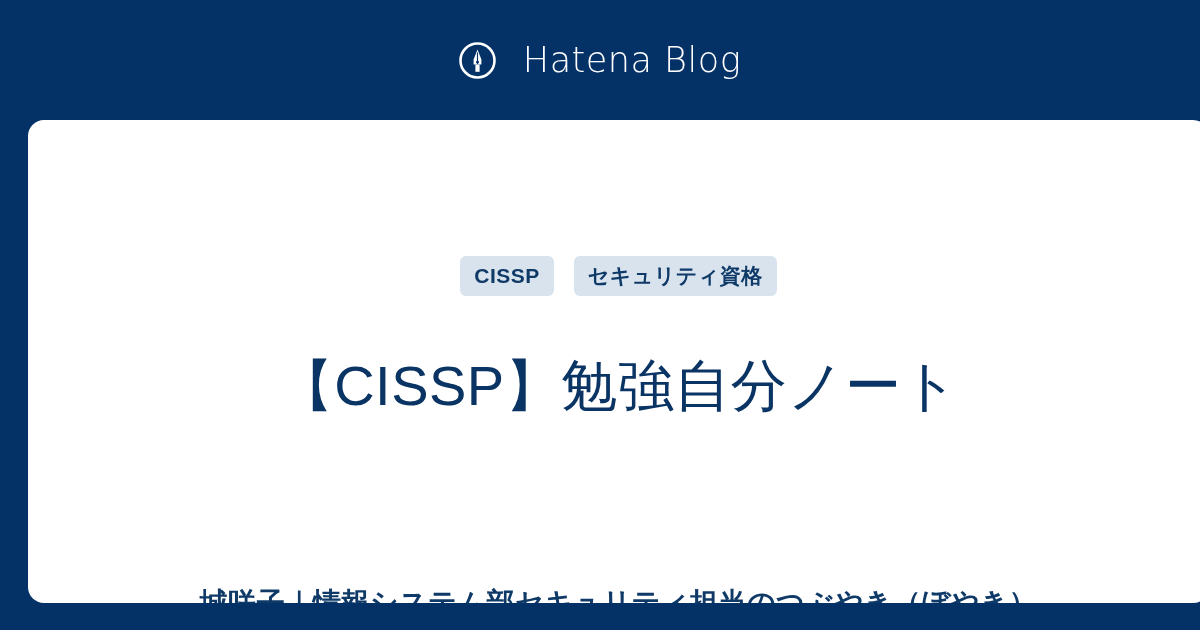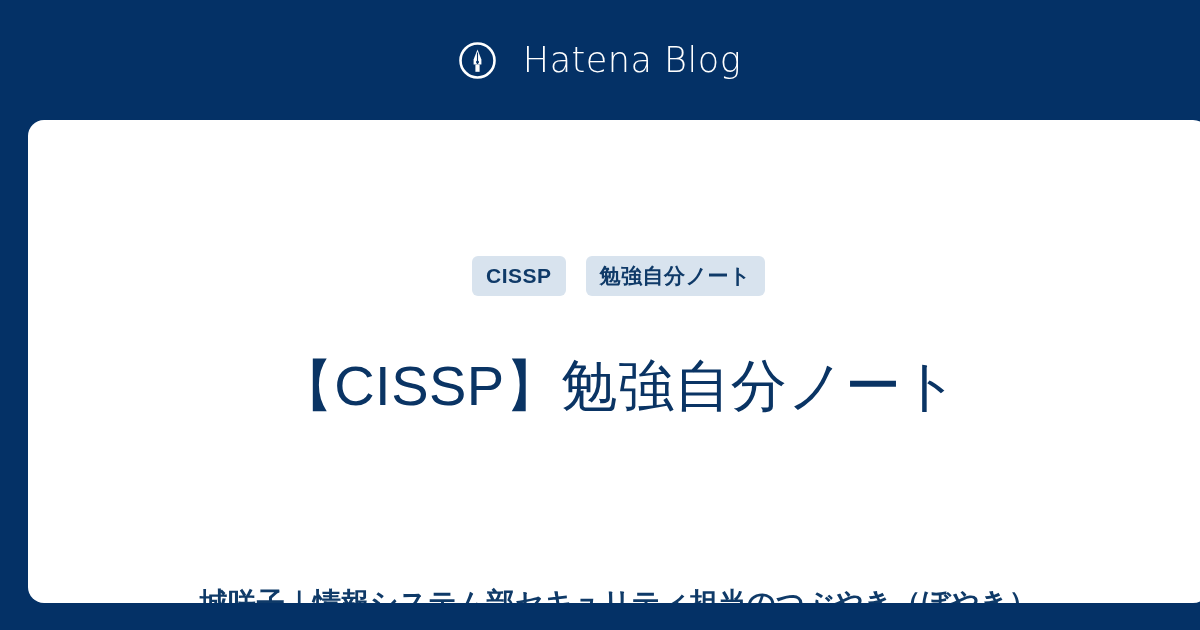--- a/index.html
+++ b/index.html
@@ -137,21 +137,21 @@
         <circle cx="18.5" cy="20.1" r="1.5" fill="#043166"></circle>
       </svg>
     </span>
     <span class="brand-name">Hatena Blog</span>
   </div>
 
   <div class="content-card">
 
     <div class="tag-row">
       <span class="tag-chip">CISSP</span>
-      <span class="tag-chip">勉強自分ノート</span>
+      <span class="tag-chip">セキュリティ資格</span>
     </div>
 
     <h1 class="entry-title">【CISSP】勉強自分ノート</h1>
 
     <div class="blog-name">城咲子｜情報システム部セキュリティ担当のつぶやき（ぼやき）</div>
 
   </div>
 </div>
 
 </body></html>

